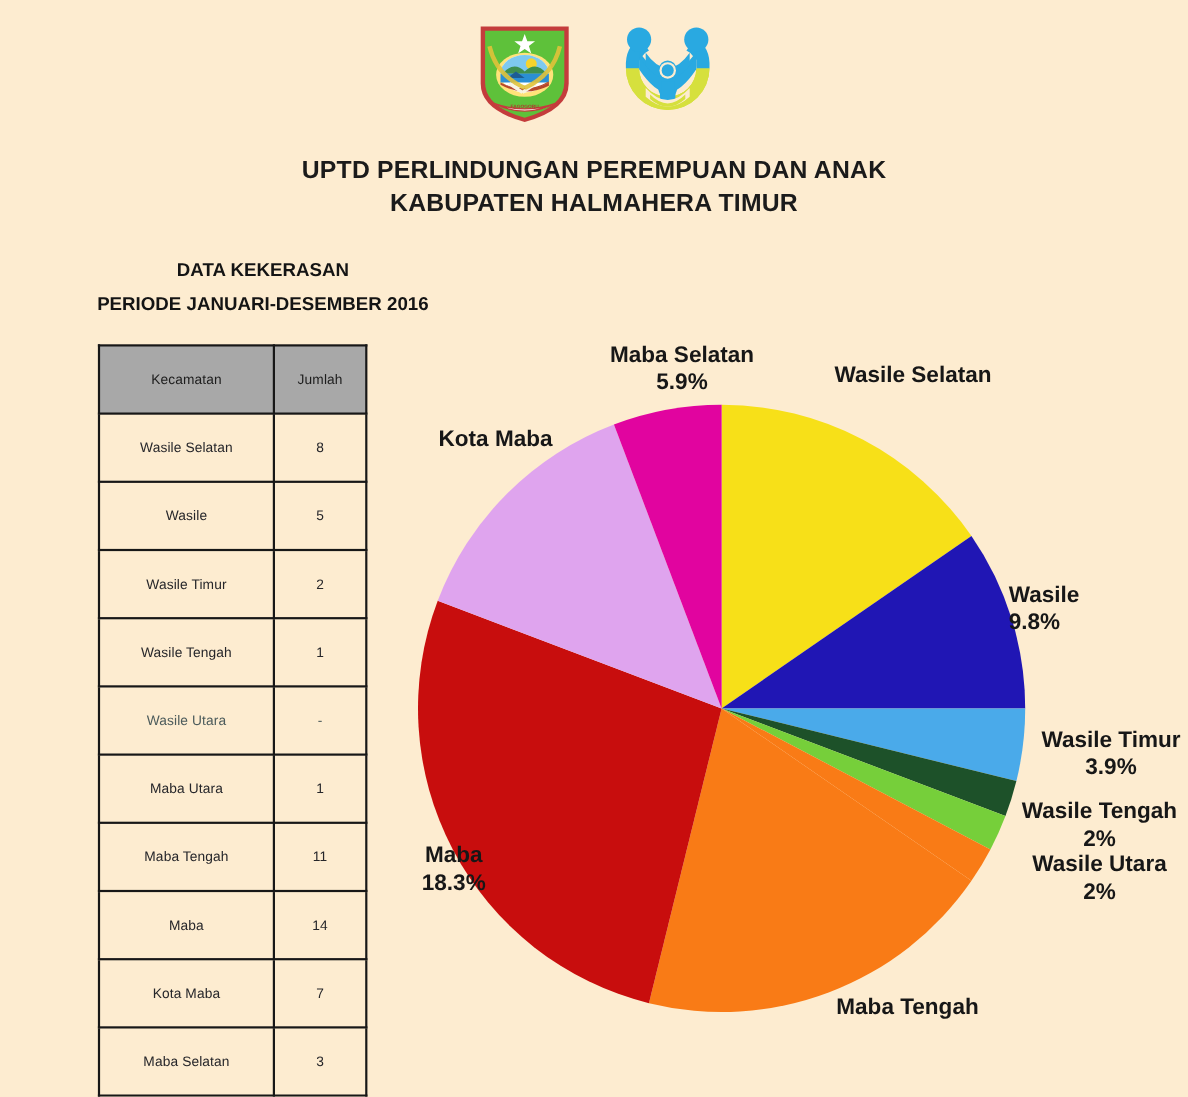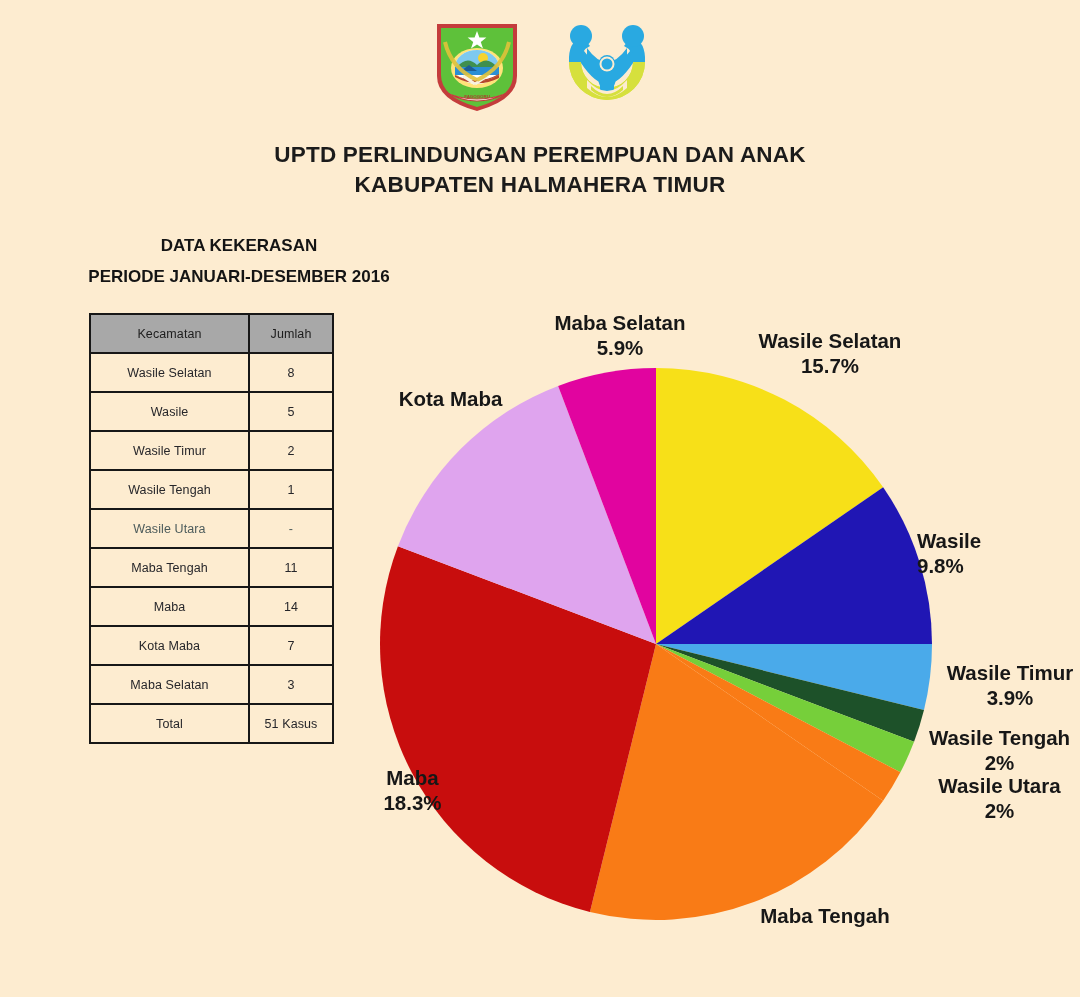--- a/index.html
+++ b/index.html
@@ -60,21 +60,21 @@
     left: 89px;
     top: 313px;
     width: 243px;
     border-collapse: collapse;
     table-layout: fixed;
   }
   #data-table col.c-name { width: 159px; }
   #data-table col.c-val  { width: 84px; }
   #data-table th, #data-table td {
     border: 2px solid #171717;
-    height: 39px;
+    height: 62px;
     text-align: center;
     vertical-align: middle;
     font-size: 12.5px;
     font-weight: normal;
     color: #26262a;
     background: #fdecd0;
     letter-spacing: .1px;
   }
   #data-table thead th {
     background: #a8a8a8;
@@ -206,20 +206,24 @@
       </tr>
       <tr>
         <td>Wasile Tengah</td>
         <td>1</td>
       </tr>
       <tr class="dim">
         <td>Wasile Utara</td>
         <td>-</td>
       </tr>
       <tr>
+        <td>Maba Utara</td>
+        <td>1</td>
+      </tr>
+      <tr>
         <td>Maba Tengah</td>
         <td>11</td>
       </tr>
       <tr>
         <td>Maba</td>
         <td>14</td>
       </tr>
       <tr>
         <td>Kota Maba</td>
         <td>7</td>
@@ -250,21 +254,20 @@
         <path d="M 301 344 L 203.13 85.94 A 276 276 0 0 1 301.00 68.00 Z" fill="#e1049f"></path>
       </g>
   </svg>
 
   <div class="pie-label" id="lbl-maba-selatan">
     <span class="nm">Maba Selatan</span>
     <span class="pc">5.9%</span>
   </div>
   <div class="pie-label" id="lbl-wasile-selatan">
     <span class="nm">Wasile Selatan</span>
-    <span class="pc">15.7%</span>
   </div>
   <div class="pie-label" id="lbl-kota-maba">
     <span class="nm">Kota Maba</span>
   </div>
   <div class="pie-label" id="lbl-wasile">
     <span class="nm">Wasile</span>
     <span class="pc">9.8%</span>
   </div>
   <div class="pie-label" id="lbl-wasile-timur">
     <span class="nm">Wasile Timur</span>

